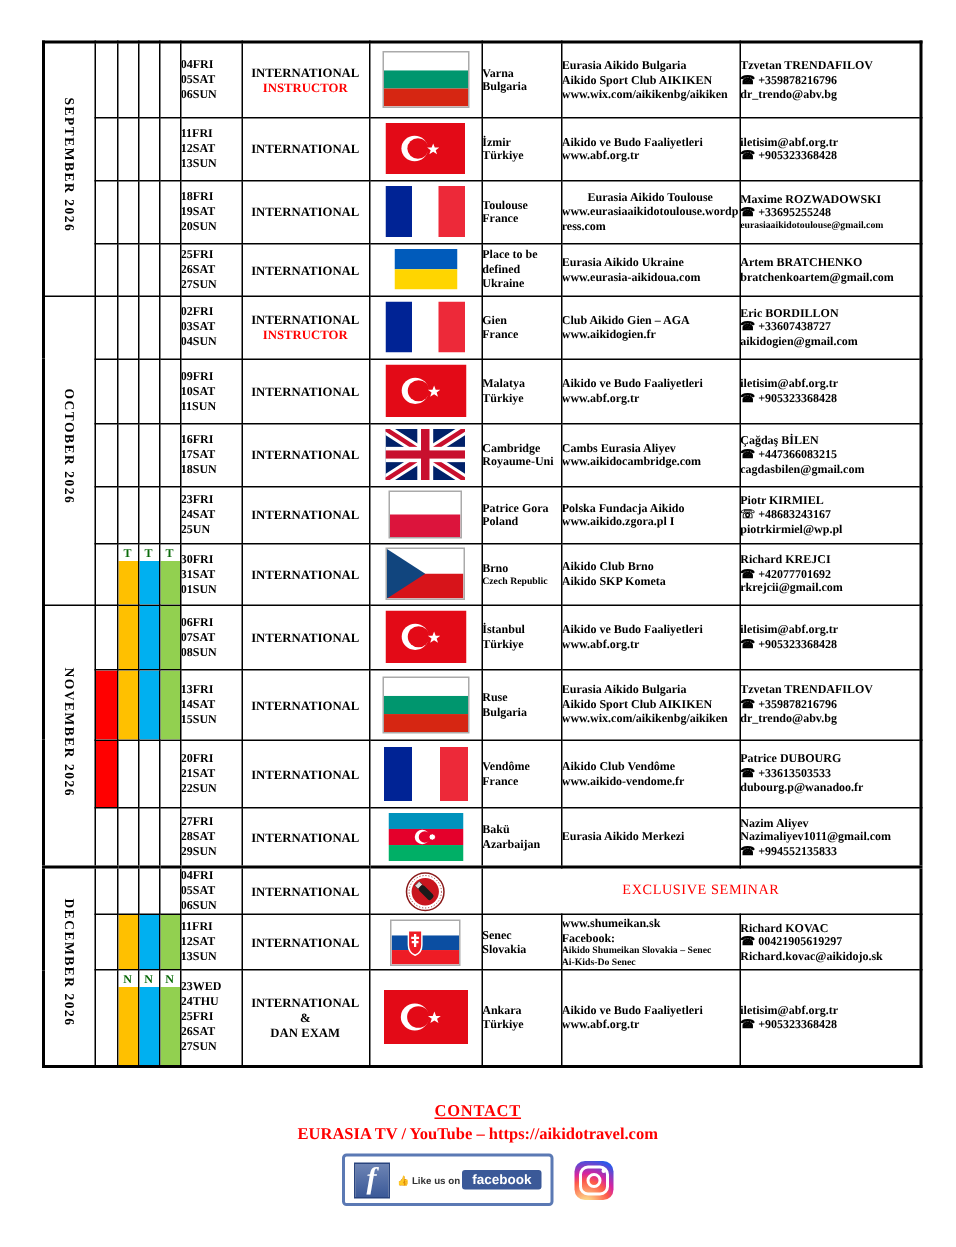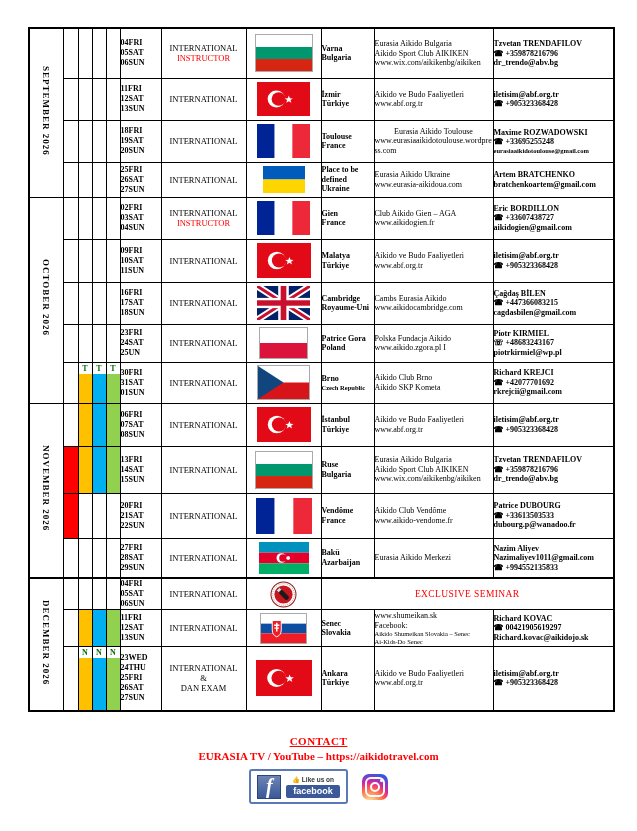--- a/index.html
+++ b/index.html
@@ -16,45 +16,45 @@
   .vtext{writing-mode:vertical-rl;display:inline-block;font-weight:bold;font-size:9px;
          letter-spacing:1px;white-space:nowrap;}
 
   .band-cell{position:relative;}
   .band-color{position:absolute;inset:0;}
   .band-color.below-letter{top:11px;}
   .band-letter{position:absolute;top:0;left:0;right:0;height:11px;background:#fff;z-index:2;
         font-weight:bold;font-size:8px;line-height:11px;text-align:center;}
 
   .dates-cell{font-size:8px;font-weight:bold;line-height:10px;padding:1px 0 1px 5px;}
-  .type-cell{font-size:8.5px;font-weight:normal;text-align:center;line-height:10px;}
+  .type-cell{font-size:8.5px;font-weight:bold;text-align:center;line-height:10px;}
   .red{color:#FF0000;}
   .flag-cell{text-align:center;}
   .flag-box{display:inline-block;vertical-align:middle;}
   .flag-box.bordered{outline:1px solid #aaa;}
   .flag-box svg{display:block;width:100%;height:100%;}
   .loc-cell{font-size:8px;font-weight:bold;line-height:9.5px;padding-left:3px;}
-  .org-cell{font-size:8px;font-weight:normal;line-height:9.5px;padding-left:3px;overflow-wrap:anywhere;}
+  .org-cell{font-size:8px;font-weight:bold;line-height:9.5px;padding-left:3px;overflow-wrap:anywhere;}
   .contact-cell{font-size:8px;font-weight:bold;line-height:9.5px;padding:0 2px 0 4px;overflow-wrap:anywhere;}
   .small{font-size:6.5px;line-height:7.5px;}
   .center{text-align:center;}
   .exclusive-cell{text-align:center;font-weight:normal;font-size:9.5px;color:#FF0000;letter-spacing:.4px;}
 
   .footer{position:absolute;left:0;right:0;top:731px;text-align:center;color:#FF0000;font-weight:bold;}
   .contact-title{display:inline-block;font-size:11px;text-decoration:underline;letter-spacing:.5px;}
   .contact-phone{font-size:10px;margin-top:1px;}
   .contact-links{font-size:9.5px;margin-top:1px;}
   .contact-tv{font-size:11px;margin-top:1px;}
   .social-row{margin-top:7px;display:flex;justify-content:center;align-items:center;gap:14px;}
 
   .fb{display:inline-flex;align-items:center;gap:5px;background:#fff;border:2px solid #5b79b4;
       border-radius:3px;padding:2px 6px;height:27px;}
   .fb-f{width:22px;height:22px;background:linear-gradient(#6d84b4,#3b5998);color:#fff;
       font:bold italic 20px/21px "Liberation Serif",serif;text-align:center;border:1px solid #29447e;}
-  .fb-right{display:flex;flex-direction:column;align-items:center;gap:1px;}
+  .fb-right{display:flex;flex-direction:row;align-items:center;gap:1px;}
   .fb-like{font:bold 6.5px "Liberation Sans","DejaVu Sans",sans-serif;color:#333;}
   .fb-word{background:#3b5998;color:#fff;font:bold 9px/11px "Liberation Sans","DejaVu Sans",sans-serif;
       padding:1px 7px;border-radius:2px;}
   .ig{width:26px;height:26px;border-radius:7px;position:relative;
       background:radial-gradient(circle at 30% 110%,#fdf497 0%,#fd5949 45%,#d6249f 60%,#285AEB 90%);}
   .ig::before{content:"";position:absolute;inset:3px;border:2px solid #fff;border-radius:6px;}
   .ig::after{content:"";position:absolute;inset:8px;border:2px solid #fff;border-radius:50%;}
   .ig-dot{position:absolute;top:5px;right:5px;width:3px;height:3px;background:#fff;border-radius:50%;z-index:1;}
 </style>
 </head>
@@ -293,21 +293,21 @@
                 <rect x="24" width="12" height="40" fill="#fff"></rect>
                 <rect y="14" width="60" height="12" fill="#fff"></rect>
                 <rect x="26.8" width="6.4" height="40" fill="#C8102E"></rect>
                 <rect y="16.8" width="60" height="6.4" fill="#C8102E"></rect>
               </svg></div></td>
           <td class="loc-cell">
             <div>Cambridge</div>
             <div>Royaume-Uni</div>
           </td>
           <td class="org-cell">
-            <div>Cambs Eurasia Aikido</div>
+            <div>Cambs Eurasia Aliyev</div>
             <div>www.aikidocambridge.com</div>
           </td>
           <td class="contact-cell">
             <div>Çağdaş BİLEN</div>
             <div>☎ +447366083215</div>
             <div>cagdasbilen@gmail.com</div>
           </td>
         </tr>
         <tr style="height: 38px; padding-left: 20px;">
           <td class="band-cell"></td>

